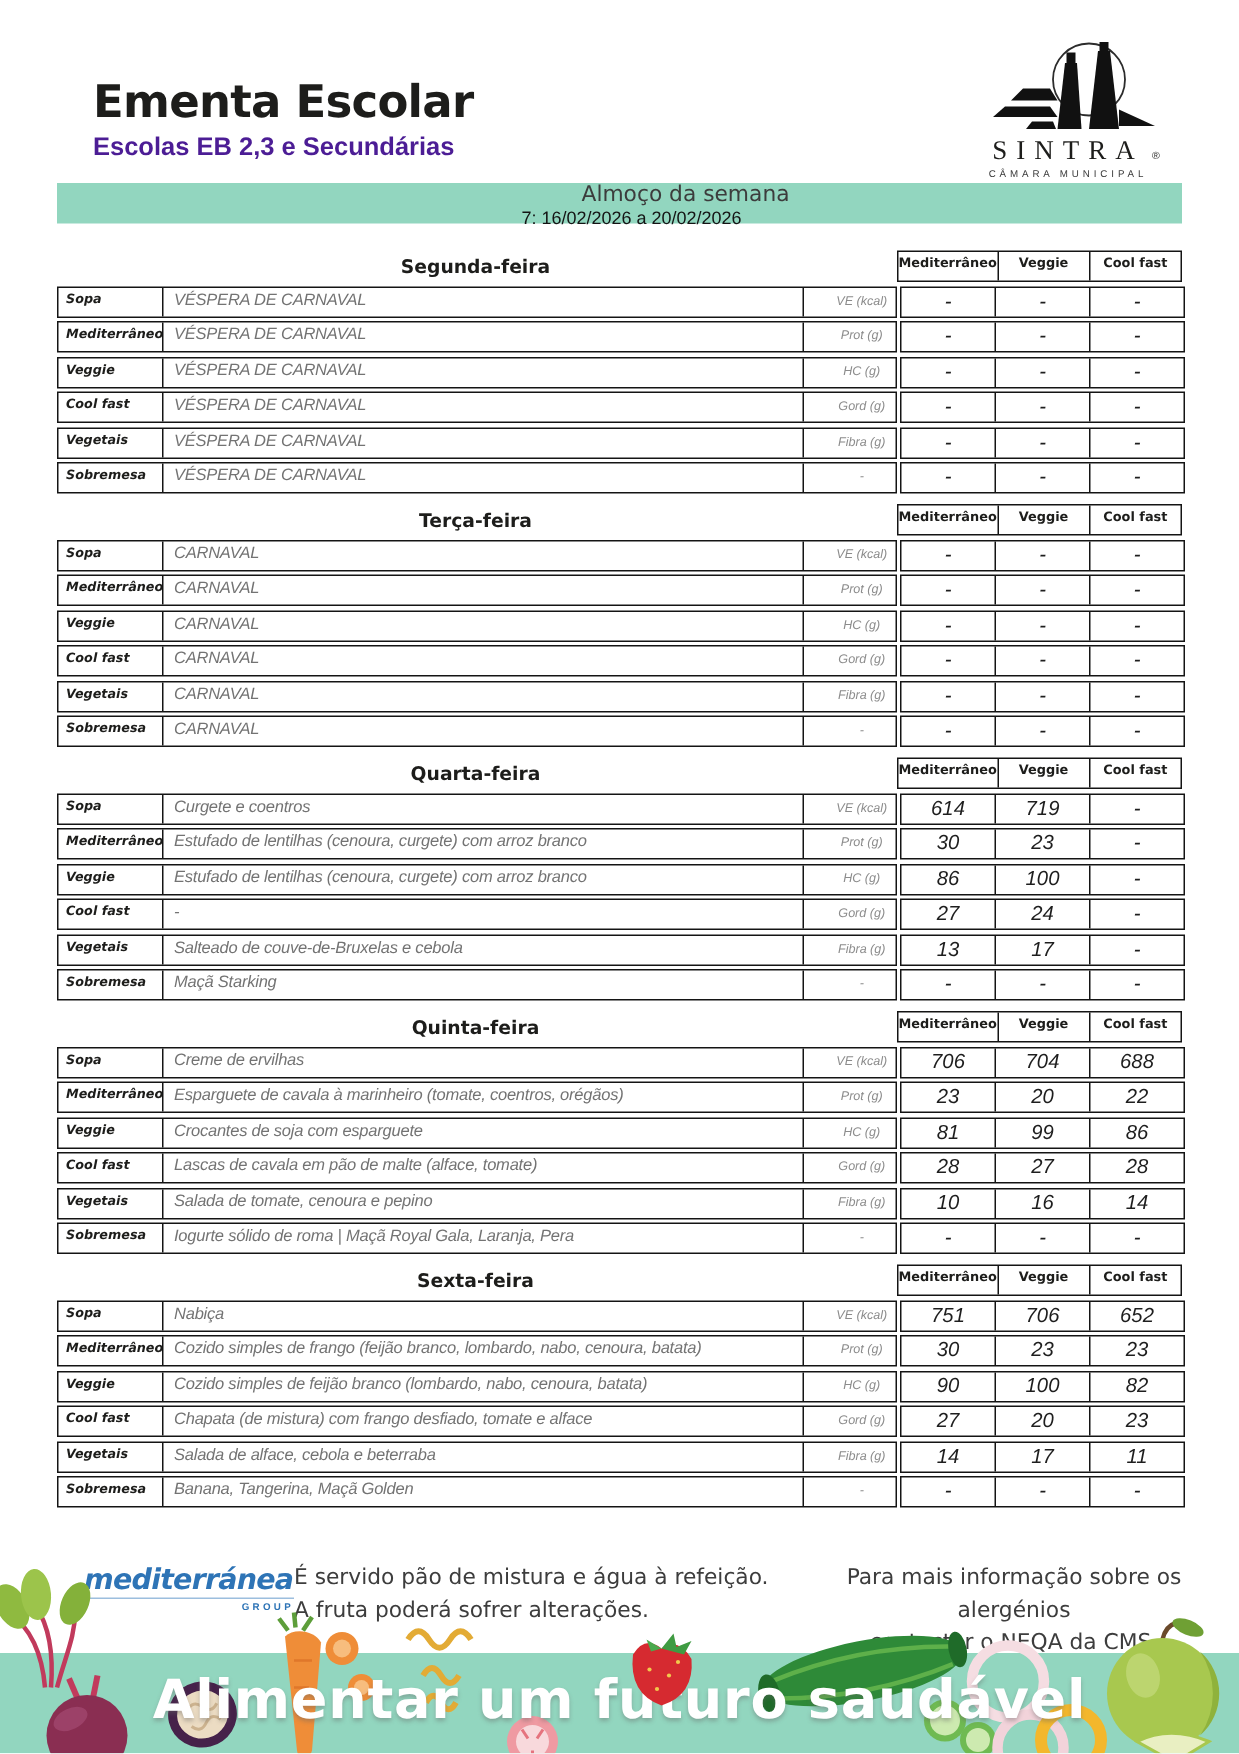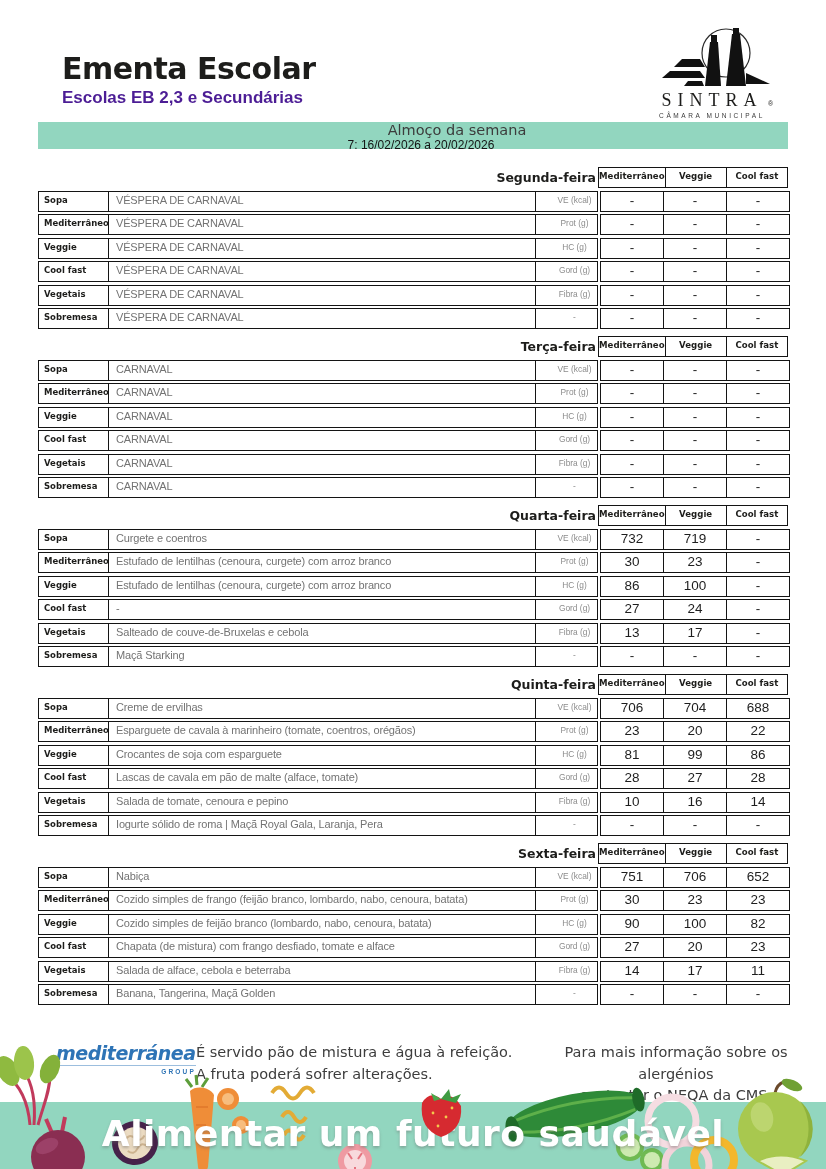--- a/index.html
+++ b/index.html
@@ -17,28 +17,28 @@
   
   .week-banner{position:absolute;left:38px;top:122px;width:750px;height:27px;
                display:flex;align-items:center;}
   .week-label{margin-left:88px;font-family:"DejaVu Sans",sans-serif;font-size:14.5px;color:#3c3c3c;}
   .week-value{margin-left:16px;font-size:12px;font-weight:500;color:#141414;}
 
   
   .tables{position:absolute;left:38px;top:167px;width:752px;}
   .day-table{margin-bottom:7px;}
   .day-head{display:flex;height:21px;margin-bottom:1px;}
-  .day-title{flex:none;width:558px;margin:0;text-align:right;font-family:"DejaVu Sans",sans-serif;
+  .day-title{flex:none;width:558px;margin:0;text-align:center;font-family:"DejaVu Sans",sans-serif;
              font-size:12.5px;font-weight:700;line-height:21px;color:#1d1d1b;}
   .col-heads{flex:none;width:190px;margin-left:2px;display:flex;border:1.3px solid #141414;
              box-sizing:border-box;background:#fff;}
   .col-head{flex:1;text-align:center;font-family:"DejaVu Sans",sans-serif;font-size:8.6px;
             font-weight:700;line-height:17.5px;color:#1d1d1b;border-left:1px solid #141414;}
   .col-head:first-child{border-left:none;}
-  .day-row{display:flex;height:21px;margin-top:2.5px;}
+  .day-row{display:flex;height:21px;margin-top:2.5px;font-style:italic;}
   .row-main{flex:none;width:560px;display:flex;border:1.3px solid #141414;box-sizing:border-box;background:#fff;}
   .cell{white-space:nowrap;overflow:hidden;}
   .cat{flex:none;width:70px;padding-left:5px;box-sizing:border-box;font-family:"DejaVu Sans",sans-serif;
        font-size:8.5px;font-weight:700;line-height:17.5px;color:#1d1d1b;border-right:1.3px solid #141414;}
   .dish{flex:1;padding:0 7px;font-size:11px;letter-spacing:-.15px;line-height:17.8px;color:#737373;}
   .nut{flex:none;width:45px;text-align:center;font-size:8.4px;color:#8c8c8c;line-height:17.5px;
        border-left:1.3px solid #141414;padding-left:16px;}
   .row-vals{flex:none;width:190px;margin-left:2px;display:flex;border:1.3px solid #141414;
             box-sizing:border-box;background:#fff;}
   .val{flex:1;text-align:center;font-size:13.5px;color:#1e1e1e;line-height:17.5px;border-left:1px solid #141414;}
@@ -276,21 +276,21 @@
           </div>
     </div>
     <div class="rows">
           <div class="day-row">
             <div class="row-main">
               <div class="cell cat">Sopa</div>
               <div class="cell dish">Curgete e coentros</div>
               <div class="cell nut">VE (kcal)</div>
             </div>
             <div class="row-vals">
-              <div class="cell val">732</div>
+              <div class="cell val">614</div>
               <div class="cell val">719</div>
               <div class="cell val">-</div>
             </div>
           </div>
           <div class="day-row">
             <div class="row-main">
               <div class="cell cat">Mediterrâneo</div>
               <div class="cell dish">Estufado de lentilhas (cenoura, curgete) com arroz branco</div>
               <div class="cell nut">Prot (g)</div>
             </div>

